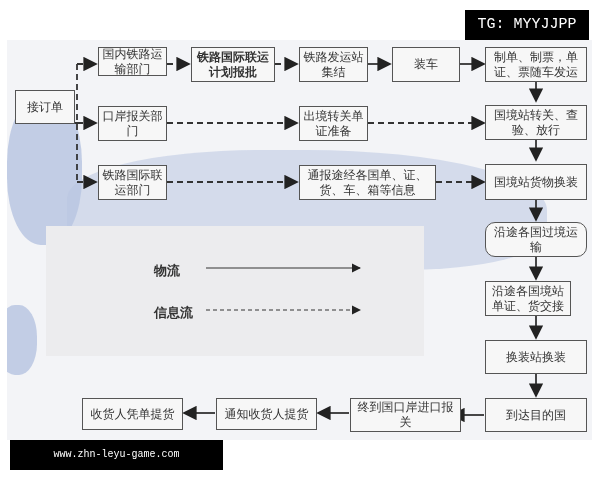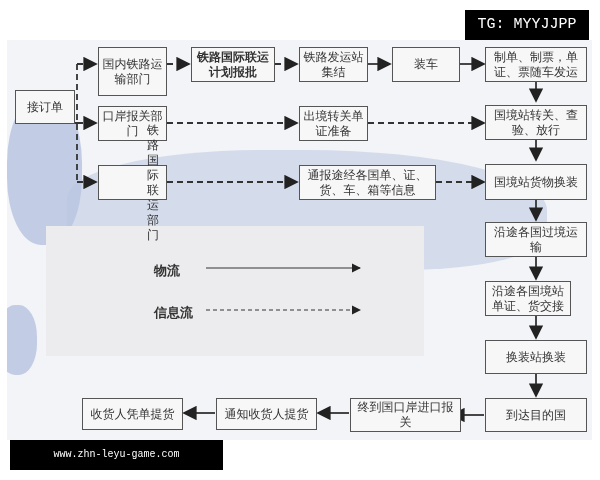--- a/index.html
+++ b/index.html
@@ -60,35 +60,35 @@
     <line x1="536" y1="316" x2="536" y2="338" marker-end="url(#ah)"></line>
     <line x1="536" y1="373" x2="536" y2="396" marker-end="url(#ah)"></line>
     <line x1="484" y1="415" x2="452" y2="415" marker-end="url(#ah)"></line>
     <line x1="349" y1="413" x2="318" y2="413" marker-end="url(#ah)"></line>
     <line x1="215" y1="413" x2="184" y2="413" marker-end="url(#ah)"></line>
     <line x1="206" y1="268" x2="360" y2="268" marker-end="url(#ah)" stroke-width="1.2"></line>
   </g>
 </svg>
 
 <div class="box" style="left:15px;top:90px;width:60px;height:34px;">接订单</div>
-<div class="box" style="left:98px;top:47px;width:69px;height:49px;">国内铁路运输部门</div>
+<div class="box" style="left:98px;top:47px;width:69px;height:29px;">国内铁路运输部门</div>
 <div class="box" style="left:191px;top:47px;width:84px;height:35px;font-weight:bold;">铁路国际联运计划报批</div>
 <div class="box" style="left:299px;top:47px;width:69px;height:35px;">铁路发运站集结</div>
 <div class="box" style="left:392px;top:47px;width:68px;height:35px;">装车</div>
 <div class="box" style="left:485px;top:47px;width:102px;height:35px;">制单、制票，单证、票随车发运</div>
 
 <div class="box" style="left:98px;top:106px;width:69px;height:35px;">口岸报关部门</div>
 <div class="box" style="left:299px;top:106px;width:69px;height:35px;">出境转关单证准备</div>
 <div class="box" style="left:485px;top:105px;width:102px;height:35px;">国境站转关、查验、放行</div>
 
-<div class="box" style="left:98px;top:165px;width:69px;height:35px;padding-left:44px;">铁路国际联运部门</div>
+<div class="box" style="left:98px;top:165px;width:69px;height:35px;">铁路国际联运部门</div>
 <div class="box" style="left:299px;top:165px;width:137px;height:35px;">通报途经各国单、证、货、车、箱等信息</div>
 <div class="box" style="left:485px;top:164px;width:102px;height:36px;">国境站货物换装</div>
 
-<div class="box" style="left:485px;top:222px;width:102px;height:35px;">沿途各国过境运输</div>
+<div class="box" style="left:485px;top:222px;width:102px;height:35px;border-radius:10px;">沿途各国过境运输</div>
 <div class="box" style="left:485px;top:281px;width:86px;height:35px;">沿途各国境站单证、货交接</div>
 <div class="box" style="left:485px;top:340px;width:102px;height:34px;">换装站换装</div>
 <div class="box" style="left:485px;top:398px;width:102px;height:34px;">到达目的国</div>
 
 <div class="box" style="left:350px;top:398px;width:111px;height:34px;">终到国口岸进口报关</div>
 <div class="box" style="left:216px;top:398px;width:101px;height:32px;">通知收货人提货</div>
 <div class="box" style="left:82px;top:398px;width:101px;height:32px;">收货人凭单提货</div>
 
 <div class="badge" style="left:465px;top:10px;width:124px;height:30px;line-height:30px;font-size:15px;text-align:center;">TG: MYYJJPP</div>
 <div class="badge" style="left:10px;top:440px;width:213px;height:30px;line-height:30px;font-size:10px;text-align:center;">www.zhn-leyu-game.com</div>

